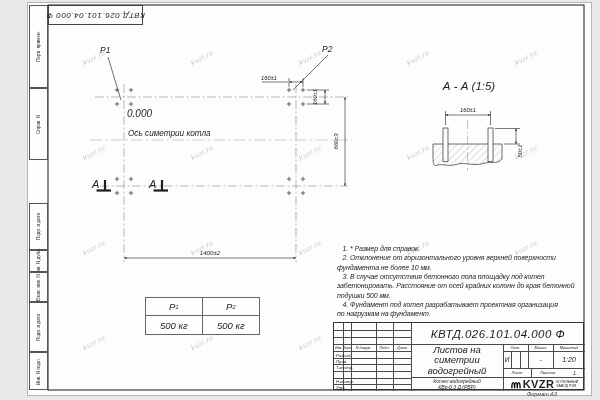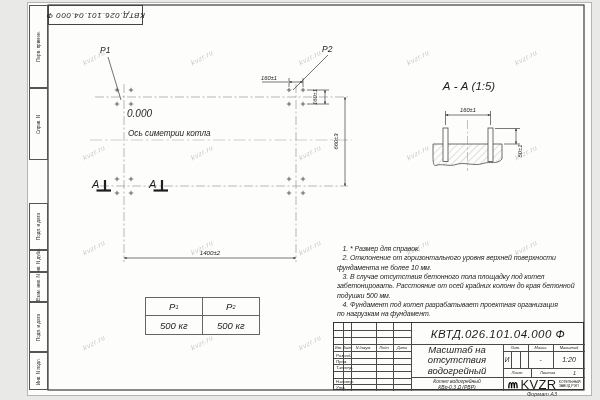--- a/index.html
+++ b/index.html
@@ -31,21 +31,21 @@
   #ptable .hdr{font-size:9.5px;} #ptable .hdr sub{font-size:5.5px;}
   #ptable .val{font-size:9.5px;}
   
   #tb{left:333px;top:322px;width:251px;height:68px;border:1.2px solid #333;box-sizing:border-box;background:#fdfdfc;}
   #tb .vl,#tb .hl{position:absolute;background:#4a4a4a;}
   #tb .vl{width:1px;} #tb .hl{height:1px;}
   #tb .cell{position:absolute;display:flex;align-items:center;justify-content:center;text-align:center;font-style:italic;}
   #tb .lbl{position:absolute;font-size:4.3px;font-style:italic;white-space:nowrap;}
   #fmt{left:512px;top:391px;width:60px;text-align:center;font-size:5.5px;font-style:italic;color:#333;}
   .logo-row{display:flex;align-items:center;gap:2px;}
-  .logo-txt{font-weight:normal;font-size:13px;font-style:normal;letter-spacing:.4px;}
+  .logo-txt{font-weight:bold;font-size:11px;font-style:normal;letter-spacing:.4px;}
   .logo-sub{font-size:3.5px;line-height:4px;text-align:left;font-style:normal;}
 </style>
 </head>
 <body>
 
 <div id="page">
   <div id="sheet" class="abs"></div>
 
   <div id="wm" class="abs">
     <span>kvzr.ru</span>
@@ -242,22 +242,22 @@
 
     <div class="lbl" style="left:2px;top:29.5px">Разраб.</div>
     <div class="lbl" style="left:2px;top:35.8px">Пров.</div>
     <div class="lbl" style="left:2px;top:42.3px">Т.контр.</div>
     <div class="lbl" style="left:2px;top:55.8px">Н.контр.</div>
     <div class="lbl" style="left:2px;top:62.3px">Утв.</div>
 
     <div class="cell" style="left:77px;top:0;width:174px;height:21px;font-size:11.5px;letter-spacing:.5px">КВТД.026.101.04.000  Ф</div>
 
     <div class="cell" style="left:77px;top:21px;width:92px;height:33px;font-size:9.5px;flex-direction:column;line-height:10.5px">
-      <span>Масштаб на</span>
-      <span>отсутствия</span>
+      <span>Листов на</span>
+      <span>симетрии</span>
       <span>водогрейный</span>
     </div>
 
     <div class="cell" style="left:77px;top:54px;width:92px;height:14px;font-size:5px;flex-direction:column;line-height:6px">
       <span>Котел водогрейный</span>
       <span>КВр-0,3 Д (РВР)</span>
     </div>
 
     <div class="cell" style="left:169px;top:21px;width:25px;height:7px;font-size:4px">Лит.</div>
     <div class="cell" style="left:194px;top:21px;width:25px;height:7px;font-size:4px">Масса</div>

